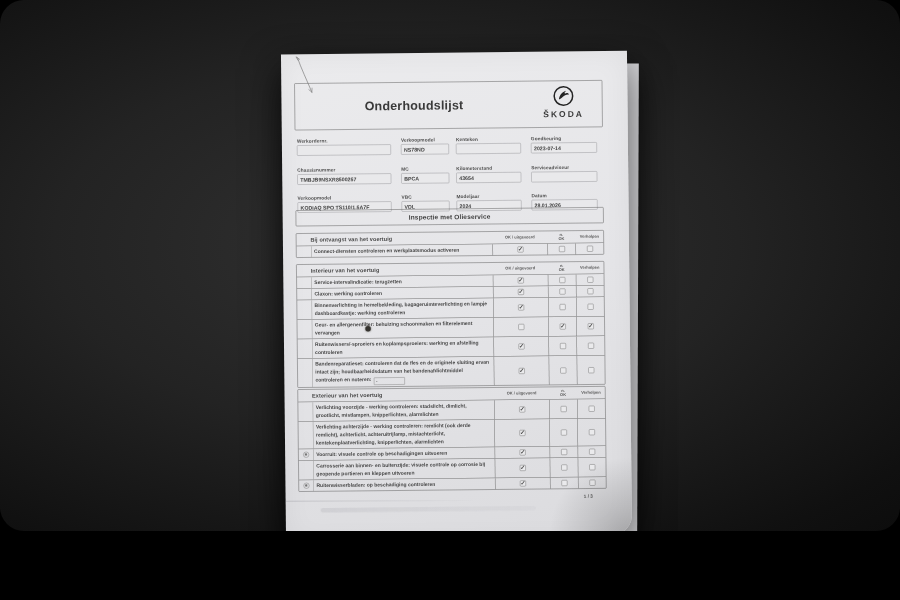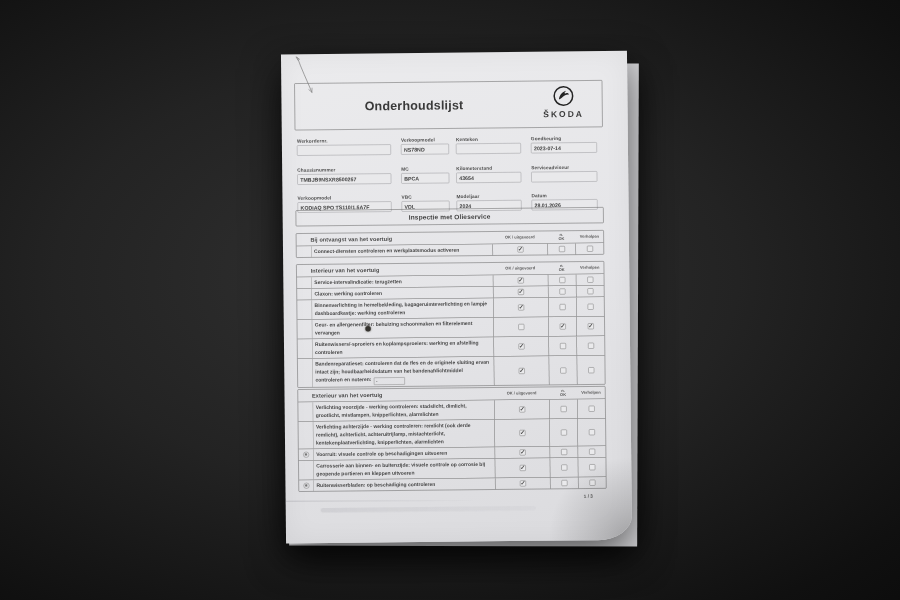--- a/index.html
+++ b/index.html
@@ -1,19 +1,19 @@
 <!DOCTYPE html>
 <html><head>
 <meta charset="utf-8">
 <style>
   html,body{margin:0;padding:0;background:#000;}
   *{box-sizing:border-box;}
   body{font-family:"Liberation Sans", sans-serif;}
-  .stage{position:relative;width:900px;height:600px;overflow:hidden;
-    background:radial-gradient(ellipse 100% 92% at 44% 46%, #313131 0%, #232323 38%, #101010 72%, #060606 100%);}
+  .stage{position:relative;width:900px;height:531px;overflow:hidden;
+    background:radial-gradient(ellipse 100% 92% at 44% 46%, #313131 0%, #232323 38%, #101010 72%, #060606 100%);border-radius:24px;}
   .sheet-back{position:absolute;left:290px;top:63px;width:348px;height:483px;background:#d6d6d9;
     transform:rotate(0.2deg);box-shadow:0 12px 34px rgba(0,0,0,0.65);}
   .paper{position:absolute;left:283px;top:53px;width:346px;height:489px;transform:rotate(-0.6deg);
     transform-origin:40% 40%;
     background:linear-gradient(168deg,#ebebed 0%,#e5e5e8 50%,#dbdbde 100%);
     border-bottom-right-radius:34px 24px;
     box-shadow:0 14px 38px rgba(0,0,0,0.6), inset 0 0 28px rgba(0,0,0,0.05);}
   .paper-content{position:absolute;left:0;top:0;width:692px;height:978px;transform:scale(0.5);transform-origin:0 0;}
   .curlshade{position:absolute;right:0;bottom:0;width:110px;height:100px;border-bottom-right-radius:34px 24px;
     background:radial-gradient(circle at 96% 96%, rgba(0,0,0,0.22), rgba(0,0,0,0) 55%);pointer-events:none;}

